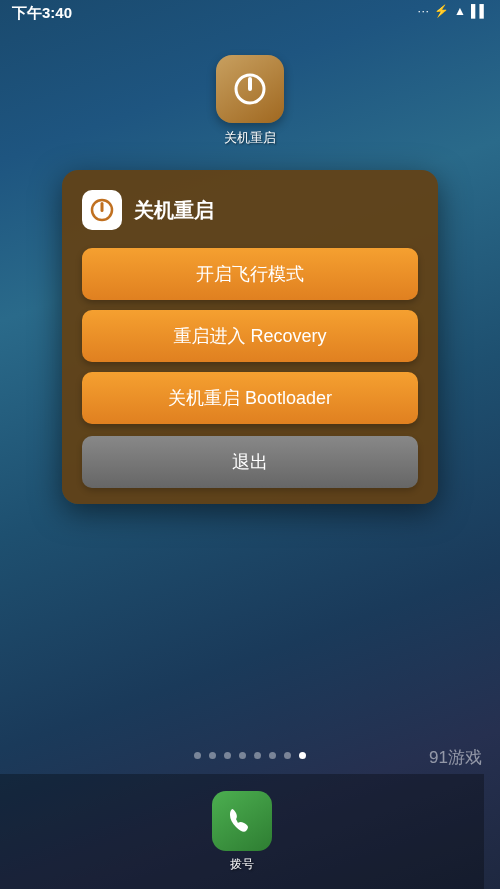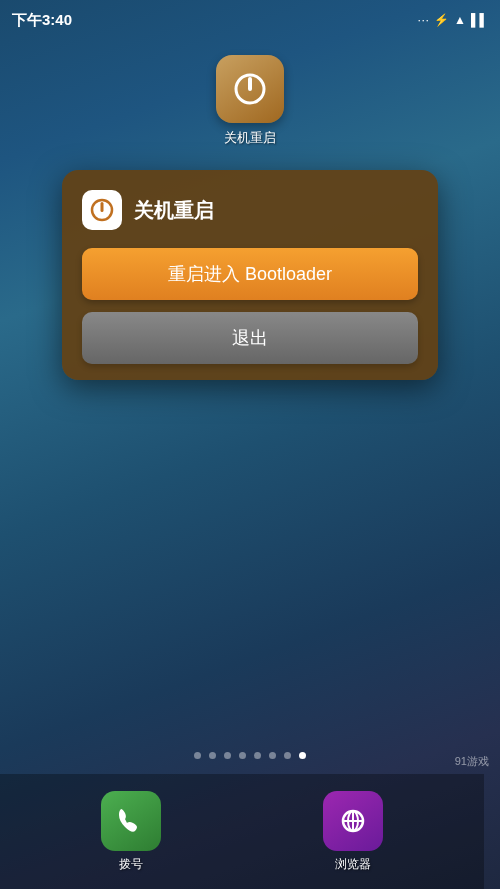--- a/index.html
+++ b/index.html
@@ -30,21 +30,21 @@
     }
 
     
     .status-bar {
       position: absolute;
       top: 0;
       left: 0;
       right: 0;
       height: 40px;
       display: flex;
-      align-items: center;
+      align-items: flex-start;
       justify-content: space-between;
       padding: 4px 12px;
       z-index: 100;
       color: white;
       font-size: 14px;
       font-weight: 500;
     }
 
     .status-time {
       font-size: 15px;
@@ -244,23 +244,23 @@
     .dock-label {
       color: white;
       font-size: 12px;
       text-shadow: 1px 1px 2px rgba(0,0,0,0.6);
     }
 
     
     .watermark {
       position: absolute;
       bottom: 120px;
-      right: 11px;
+      right: 18px;
       color: rgba(255,255,255,0.5);
-      font-size: 11px;
+      font-size: 17px;
       z-index: 5;
     }
   </style>
 </head>
 <body>
 
 <div class="wallpaper"></div>
 
 <div class="status-bar">
   <span class="status-time">下午3:40</span>
@@ -289,21 +289,23 @@
     <div class="dialog-icon">
       <svg width="28" height="28" viewBox="0 0 28 28" fill="none">
         <circle cx="14" cy="14" r="10" stroke="#c07020" stroke-width="2.5" fill="none"></circle>
         <rect x="12.5" y="6" width="3" height="10" rx="1.5" fill="#c07020"></rect>
       </svg>
     </div>
     <span class="dialog-title">关机重启</span>
   </div>
 
   <div class="dialog-buttons">
-    <button class="btn-orange">重启进入 Bootloader</button>
+    <button class="btn-orange">开启飞行模式</button>
+    <button class="btn-orange">重启进入 Recovery</button>
+    <button class="btn-orange">关机重启 Bootloader</button>
     <button class="btn-gray">退出</button>
   </div>
 </div>
 
 <div class="page-dots">
   <div class="dot"></div>
   <div class="dot"></div>
   <div class="dot"></div>
   <div class="dot"></div>
   <div class="dot"></div>
@@ -318,25 +320,14 @@
   <div class="dock-item">
     <div class="dock-icon phone">
       <svg width="32" height="32" viewBox="0 0 32 32" fill="white">
         <path d="M6 4C6 4 8 4 10 8C12 12 10 14 10 14L12 18C12 18 14 16 18 18C22 20 22 22 22 22C22 22 22 24 20 26C18 28 14 26 10 22C6 18 4 14 4 10C4 8 4 6 6 4Z"></path>
       </svg>
     </div>
     <span class="dock-label">拨号</span>
   </div>
 
 
-  <div class="dock-item">
-    <div class="dock-icon browser">
-      <svg width="32" height="32" viewBox="0 0 32 32" fill="none">
-        <circle cx="16" cy="16" r="10" stroke="white" stroke-width="2.5" fill="none"></circle>
-        <ellipse cx="16" cy="16" rx="5" ry="10" stroke="white" stroke-width="2" fill="none"></ellipse>
-        <line x1="6" y1="16" x2="26" y2="16" stroke="white" stroke-width="2"></line>
-        <line x1="16" y1="6" x2="16" y2="26" stroke="white" stroke-width="2"></line>
-      </svg>
-    </div>
-    <span class="dock-label">浏览器</span>
-  </div>
 
 </div>
 
 </body></html>

